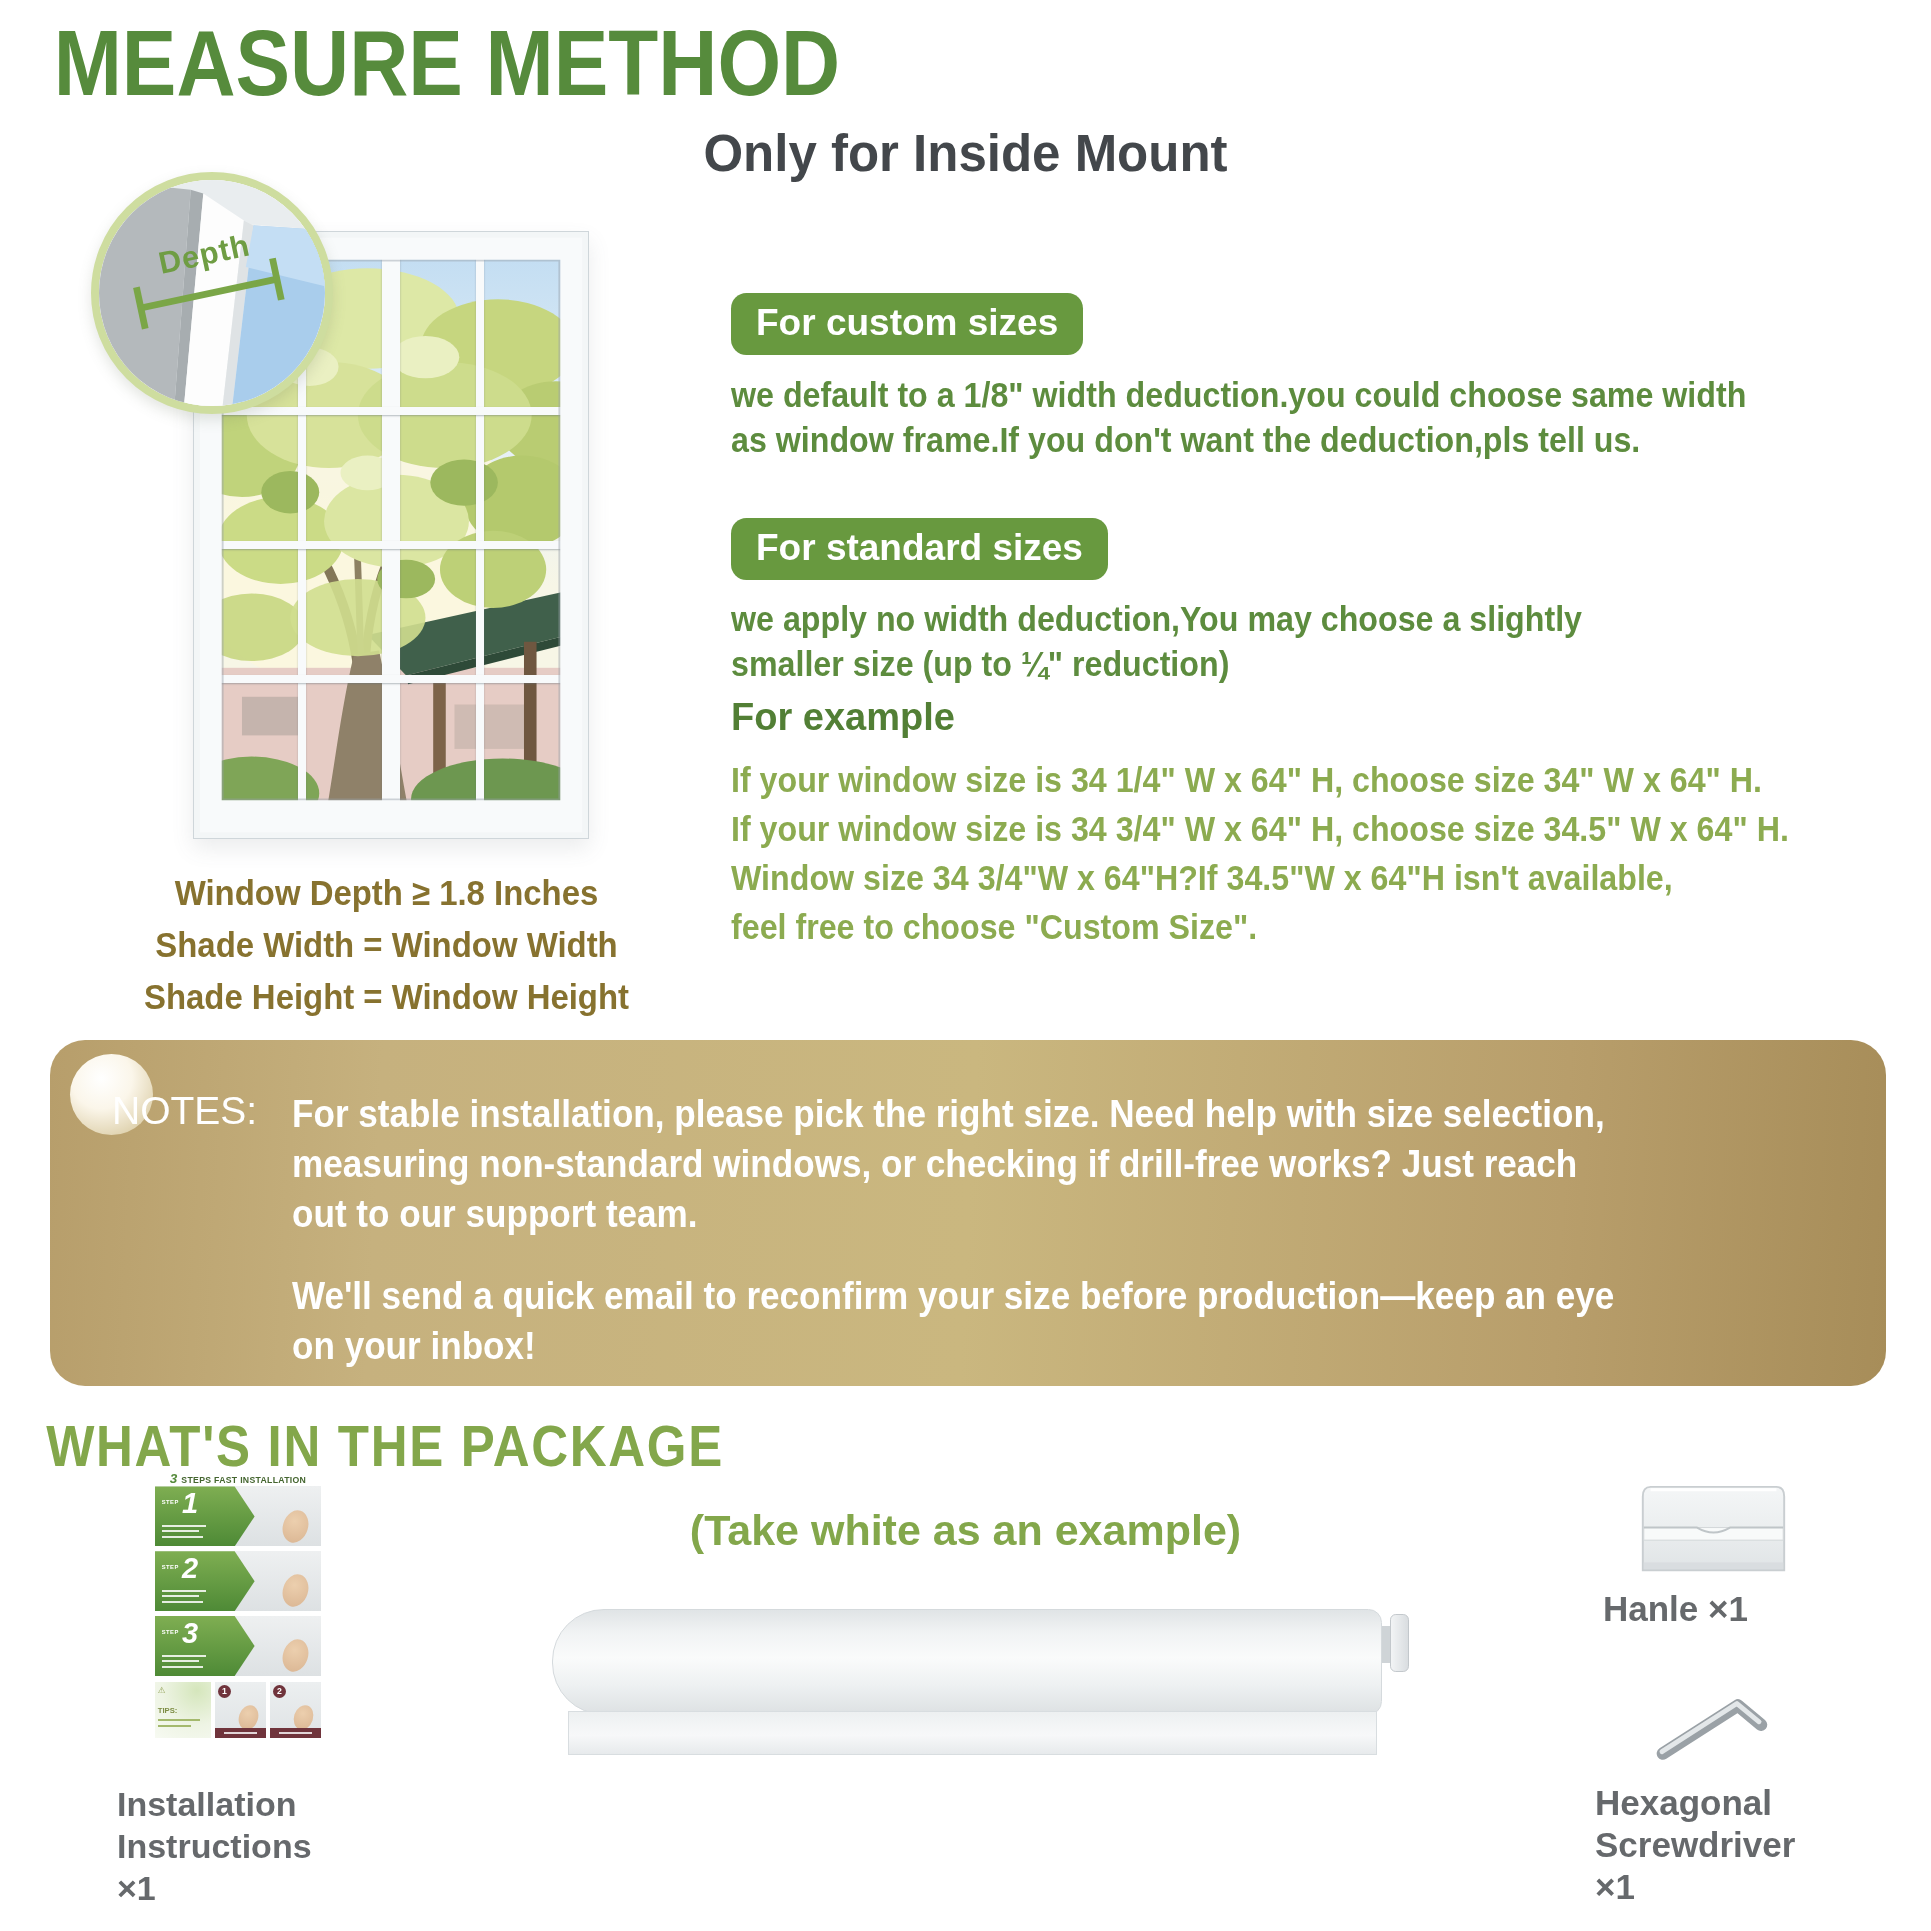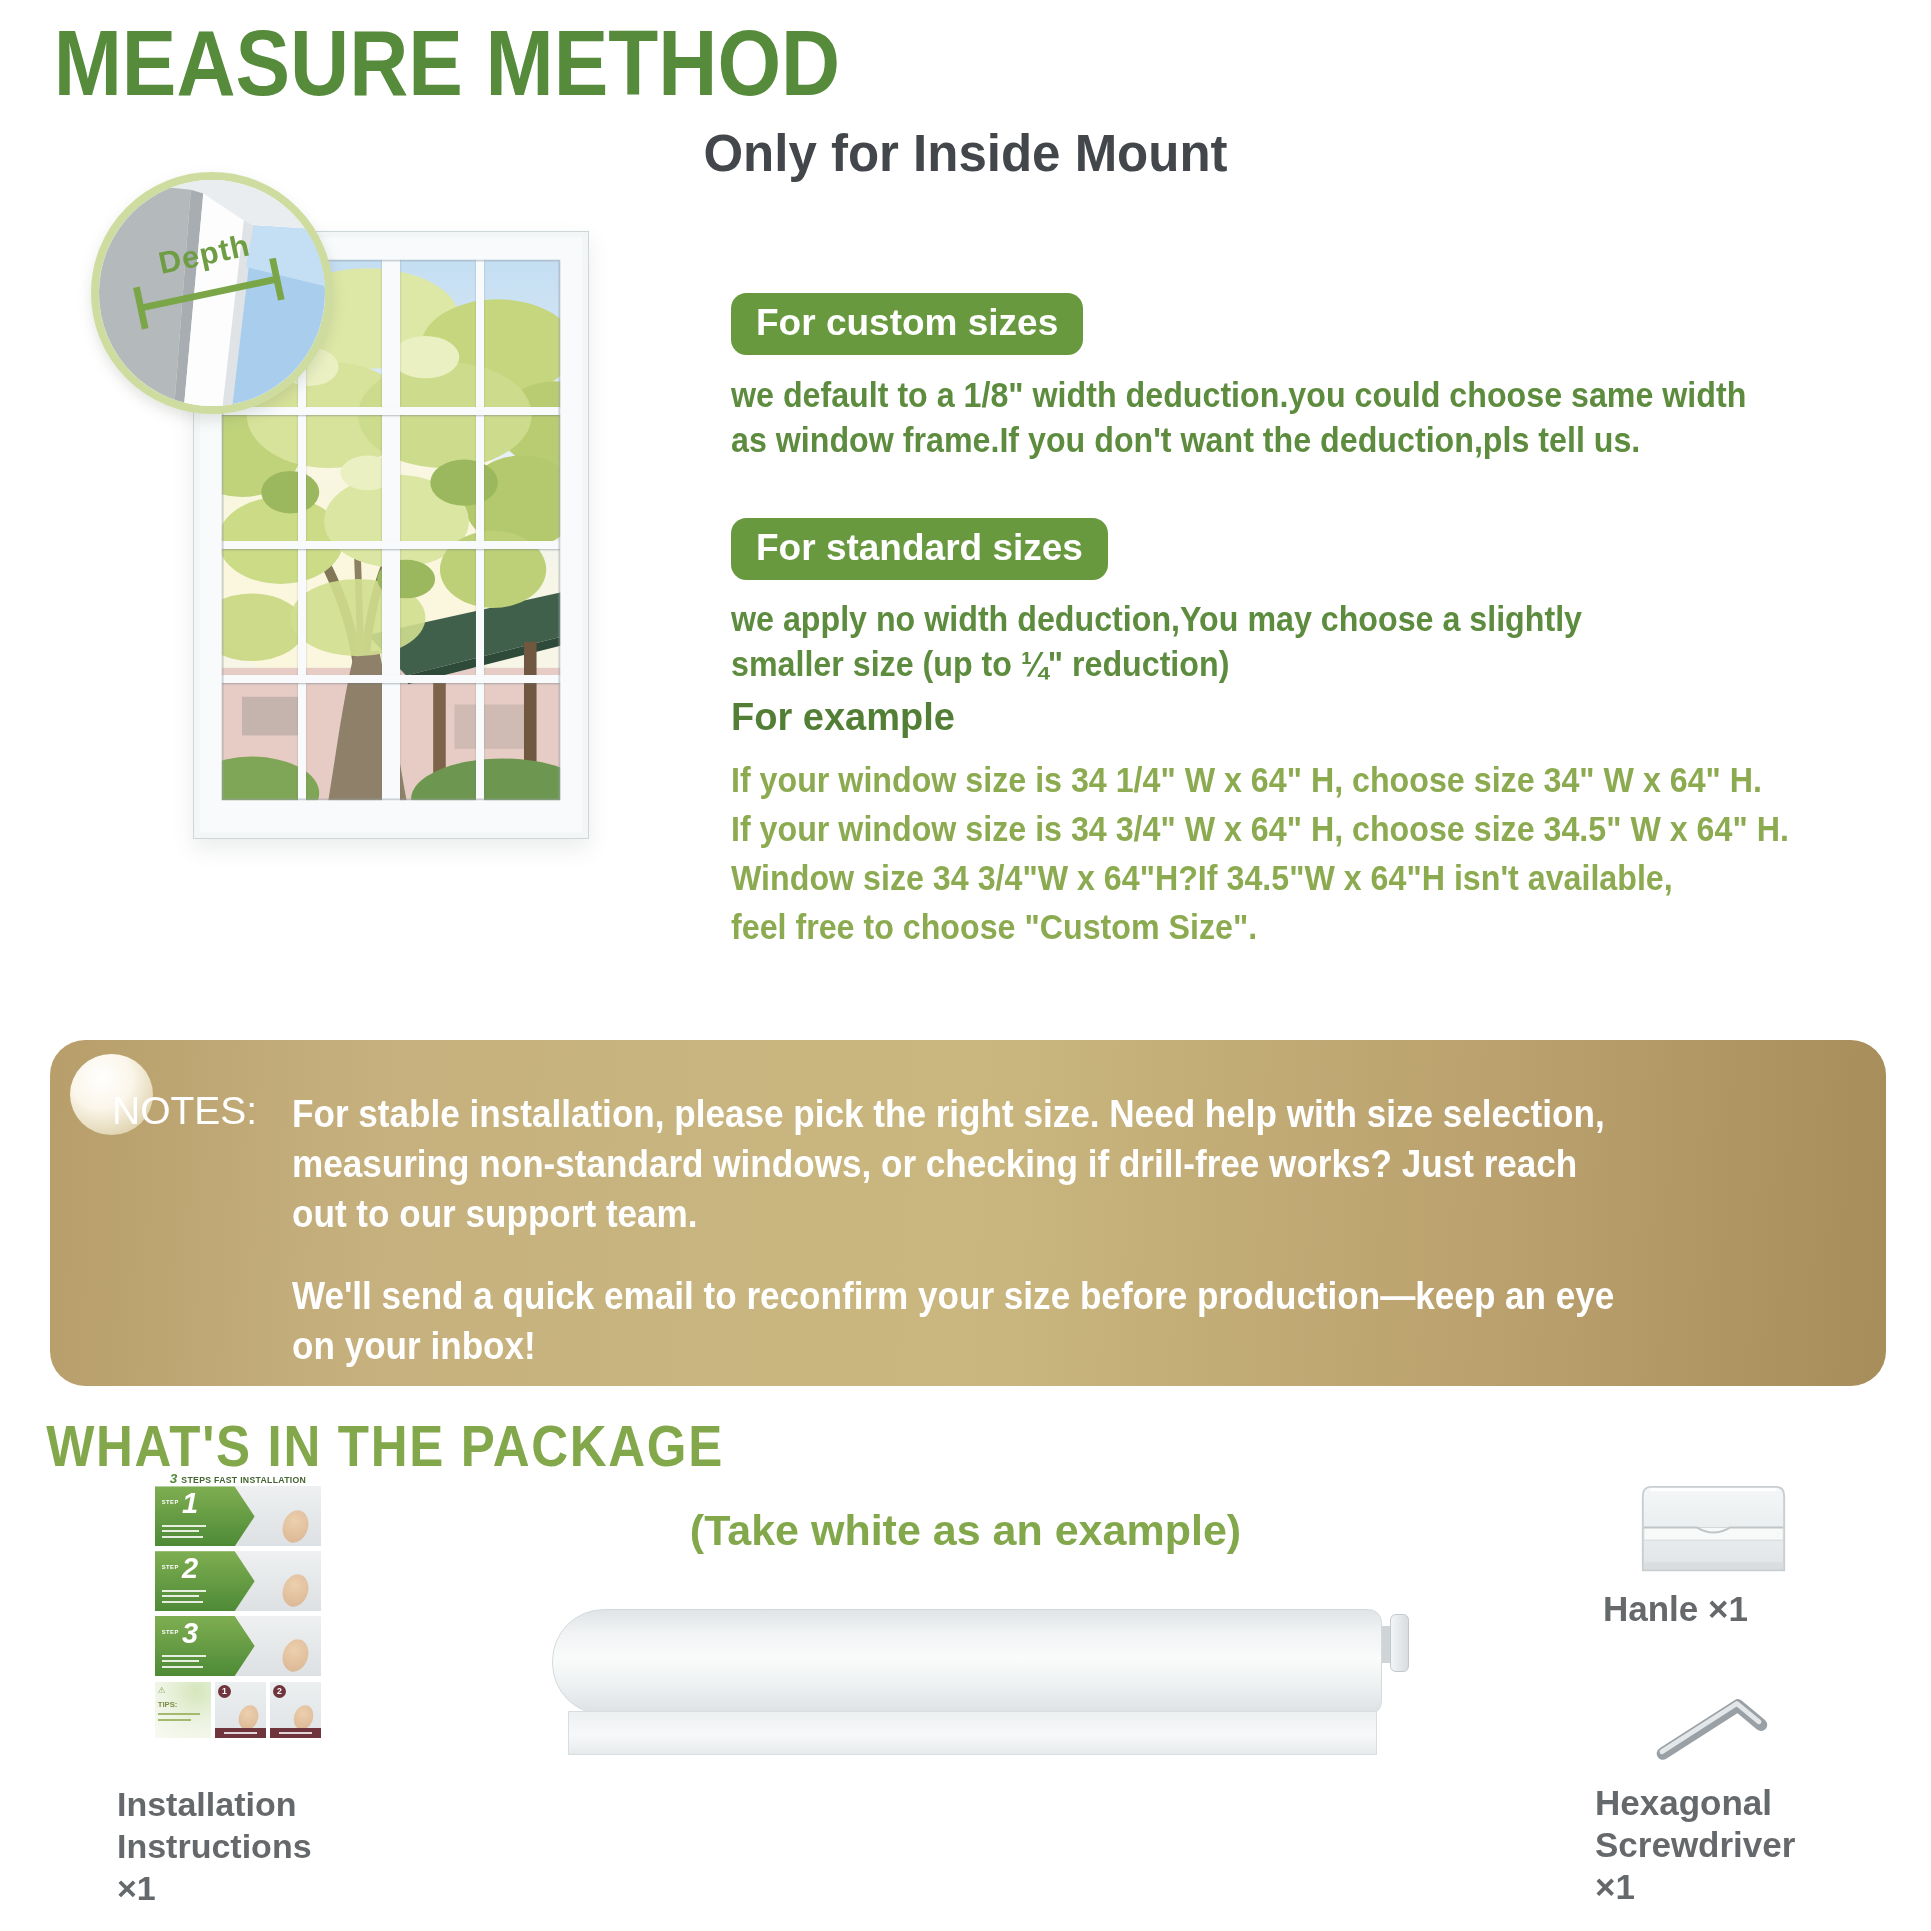--- a/index.html
+++ b/index.html
@@ -80,21 +80,21 @@
   .lf-bar{position:absolute;left:6.8px;height:1.9px;background:rgba(255,255,255,.85);}
   .lf-bar.b1{top:39px;width:44px;}
   .lf-bar.b2{top:44px;width:37px;}
   .lf-bar.b3{top:50px;width:41px;}
   .lf-hand{position:absolute;right:13.5px;bottom:3.9px;width:25px;height:33px;border-radius:50%;
            background:radial-gradient(circle at 40% 35%,#eccfae,#d9b491);transform:rotate(18deg);}
   .lf-bottom{display:flex;gap:3.9px;margin:5.8px 3.9px 0 3.9px;height:56px;}
   .lf-tips{width:56px;height:56px;background:radial-gradient(circle at 75% 15%,#d5e6bc 0%,#eef4e4 55%,#f7faf2 100%);
            padding:3.9px 2.9px;box-sizing:border-box;}
   .lf-warn{display:block;font-size:8.7px;color:#8a9a4a;line-height:9.7px;}
-  .lf-tipslabel{display:block;font-size:7.7px;font-weight:bold;color:#7d8d44;margin-top:5px;}
+  .lf-tipslabel{display:block;font-size:7.7px;font-weight:bold;color:#7d8d44;margin-top:11px;}
   .lf-tbar{display:block;height:1.9px;background:#a4b96d;margin-top:3.9px;width:42px;}
   .lf-tbar.short{width:33px;}
   .lf-tile{flex:1;position:relative;background:linear-gradient(180deg,#eceff0,#dfe3e5);overflow:hidden;}
   .lf-badge{position:absolute;left:2.9px;top:2.9px;width:13.5px;height:13.5px;border-radius:50%;background:#70343c;
             color:#fff;font-size:8.7px;font-weight:bold;text-align:center;line-height:13.5px;}
   .lf-cap{position:absolute;left:0;right:0;bottom:0;height:9.7px;background:#70343c;}
   .lf-cap:after{content:"";position:absolute;left:18%;top:3.9px;width:64%;height:1.9px;background:rgba(255,255,255,.8);}
   .lf-hand.small{width:19.3px;height:25px;right:7.7px;bottom:7.7px;}
 
   .lbl-install{left:117px;top:1783px;width:232px;font-size:34px;line-height:42px;}
@@ -193,20 +193,25 @@
       <polygon points="160,47 234,52 234,110 152,90" fill="#c4def4"></polygon>
       <g transform="rotate(-12 110 100)">
         <text x="66" y="88" font-family="Liberation Sans, sans-serif" font-size="32" font-weight="bold" fill="#6f9d43" letter-spacing="1">Depth</text>
         <line x1="38" y1="118" x2="182" y2="118" stroke="#7aa647" stroke-width="7"></line>
         <line x1="38" y1="96" x2="38" y2="140" stroke="#7aa647" stroke-width="7"></line>
         <line x1="182" y1="96" x2="182" y2="140" stroke="#7aa647" stroke-width="7"></line>
       </g>
     </svg>
   </div>
 
+  <div class="abs win-caption">
+    <div>Window Depth ≥ 1.8 Inches</div>
+    <div>Shade Width = Window Width</div>
+    <div>Shade Height = Window Height</div>
+  </div>
 
   <div class="abs badge b1"><span>For custom sizes</span></div>
   <div class="abs gbody gb1">
     <div>we default to a 1/8" width deduction.you could choose same width</div>
     <div>as window frame.If you don't want the deduction,pls tell us.</div>
   </div>
 
   <div class="abs badge b2"><span>For standard sizes</span></div>
   <div class="abs gbody gb2">
     <div>we apply no width deduction,You may choose a slightly</div>

